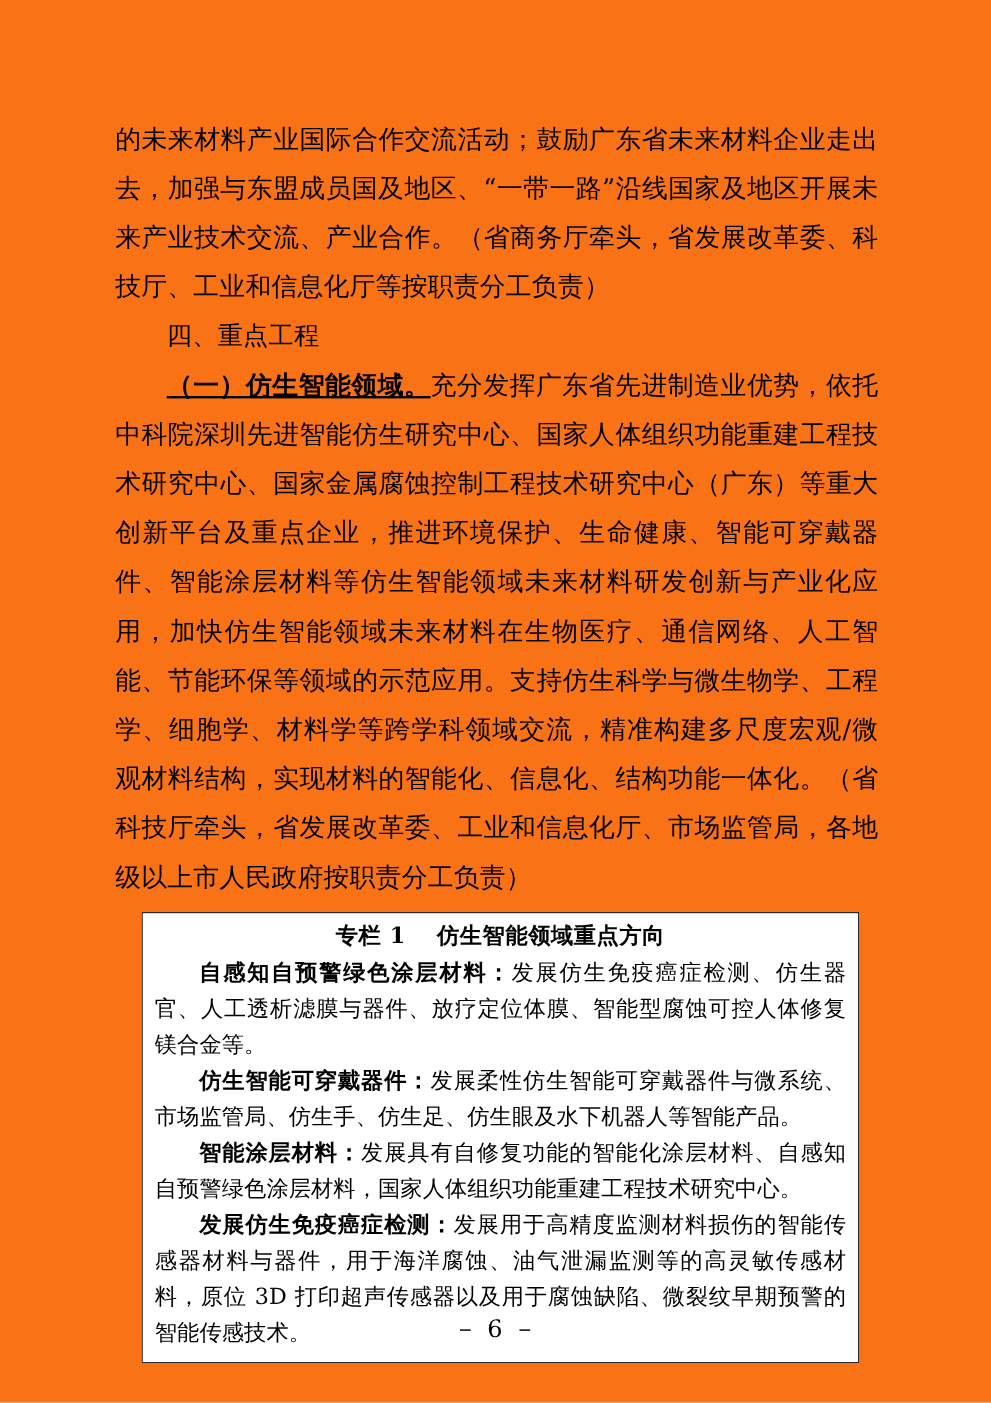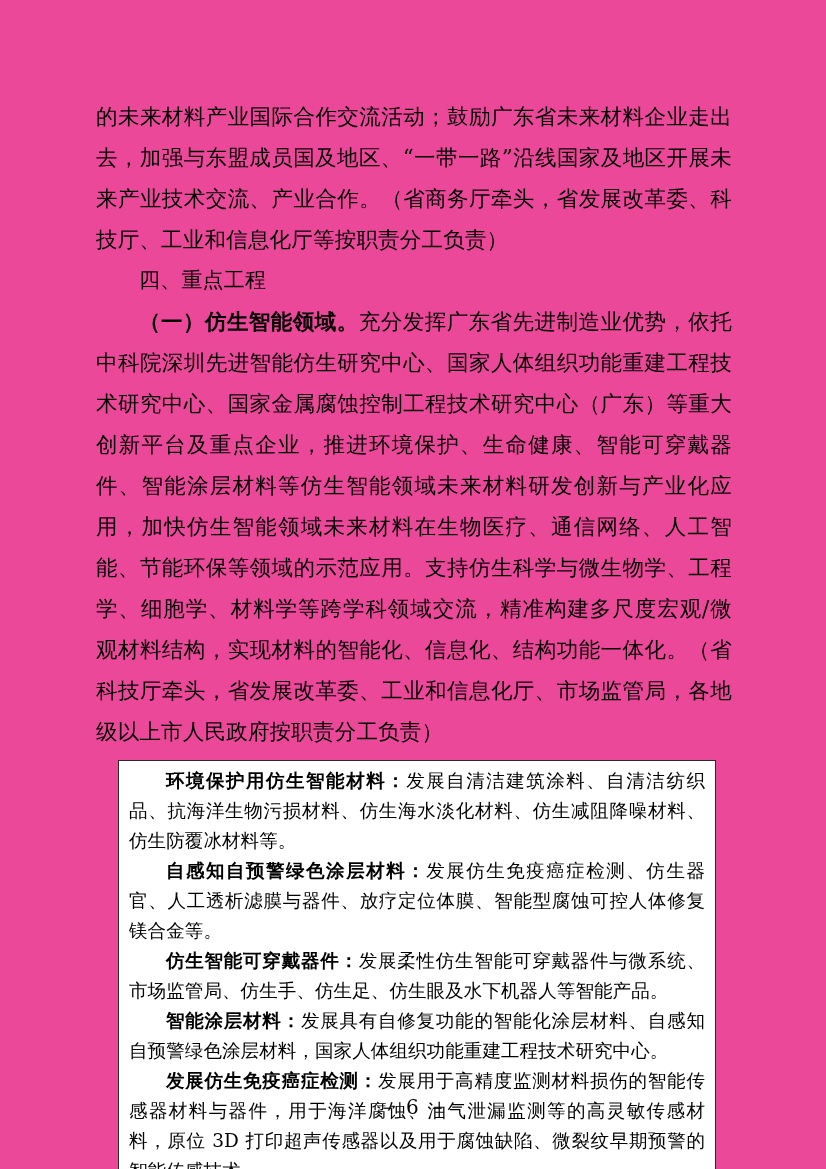--- a/index.html
+++ b/index.html
@@ -9,21 +9,21 @@
   }
   body {
     font-family: "DejaVu Serif", "Liberation Serif", serif;
     color: #000000;
   }
   .page {
     position: relative;
     width: 826px;
     height: 1169px;
     box-sizing: border-box;
-    background: #ec4899;
+    background: #f97316;
     overflow: hidden;
   }
   .content {
     position: absolute;
     left: 96px;
     top: 96px;
     width: 636px;
   }
   p.body-par {
     margin: 0 0 0 0;
@@ -39,20 +39,21 @@
   .heading {
     margin: 0;
     font-size: 21px;
     line-height: 41px;
     font-weight: normal;
     text-indent: 43px;
     letter-spacing: 0.2px;
   }
   .strong-lead {
     font-weight: bold;
+    text-decoration: underline;
   }
   
   .box {
     margin-top: 8px;
     margin-left: 22px;
     margin-right: 16px;
     border: 1px solid #2b2b2b;
     box-sizing: border-box;
     padding: 5px 10px 8px 10px;
     background: #fff;
@@ -98,22 +99,22 @@
 <div class="page">
   <div class="content">
 
     <p class="body-par">的未来材料产业国际合作交流活动；鼓励广东省未来材料企业走出去，加强与东盟成员国及地区、“一带一路”沿线国家及地区开展未来产业技术交流、产业合作。（省商务厅牵头，省发展改革委、科技厅、工业和信息化厅等按职责分工负责）</p>
 
     <p class="heading">四、重点工程</p>
 
     <p class="body-par indent2"><span class="strong-lead">（一）仿生智能领域。</span><span>充分发挥广东省先进制造业优势，依托中科院深圳先进智能仿生研究中心、国家人体组织功能重建工程技术研究中心、国家金属腐蚀控制工程技术研究中心（广东）等重大创新平台及重点企业，推进环境保护、生命健康、智能可穿戴器件、智能涂层材料等仿生智能领域未来材料研发创新与产业化应用，加快仿生智能领域未来材料在生物医疗、通信网络、人工智能、节能环保等领域的示范应用。支持仿生科学与微生物学、工程学、细胞学、材料学等跨学科领域交流，精准构建多尺度宏观/微观材料结构，实现材料的智能化、信息化、结构功能一体化。（省科技厅牵头，省发展改革委、工业和信息化厅、市场监管局，各地级以上市人民政府按职责分工负责）</span></p>
 
     <div class="box">
+      <div class="box-title"><span>专栏 1</span><span class="gap"></span><span>仿生智能领域重点方向</span></div>
 
-      <p><b>环境保护用仿生智能材料：</b><span>发展自清洁建筑涂料、自清洁纺织品、抗海洋生物污损材料、仿生海水淡化材料、仿生减阻降噪材料、仿生防覆冰材料等。</span></p>
 
       <p><b>自感知自预警绿色涂层材料：</b><span>发展仿生免疫癌症检测、仿生器官、人工透析滤膜与器件、放疗定位体膜、智能型腐蚀可控人体修复镁合金等。</span></p>
 
       <p><b>仿生智能可穿戴器件：</b><span>发展柔性仿生智能可穿戴器件与微系统、市场监管局、仿生手、仿生足、仿生眼及水下机器人等智能产品。</span></p>
 
       <p><b>智能涂层材料：</b><span>发展具有自修复功能的智能化涂层材料、自感知自预警绿色涂层材料，国家人体组织功能重建工程技术研究中心。</span></p>
 
       <p><b>发展仿生免疫癌症检测：</b><span>发展用于高精度监测材料损伤的智能传感器材料与器件，用于海洋腐蚀、油气泄漏监测等的高灵敏传感材料，原位 3D 打印超声传感器以及用于腐蚀缺陷、微裂纹早期预警的智能传感技术。</span></p>
     </div>
 

